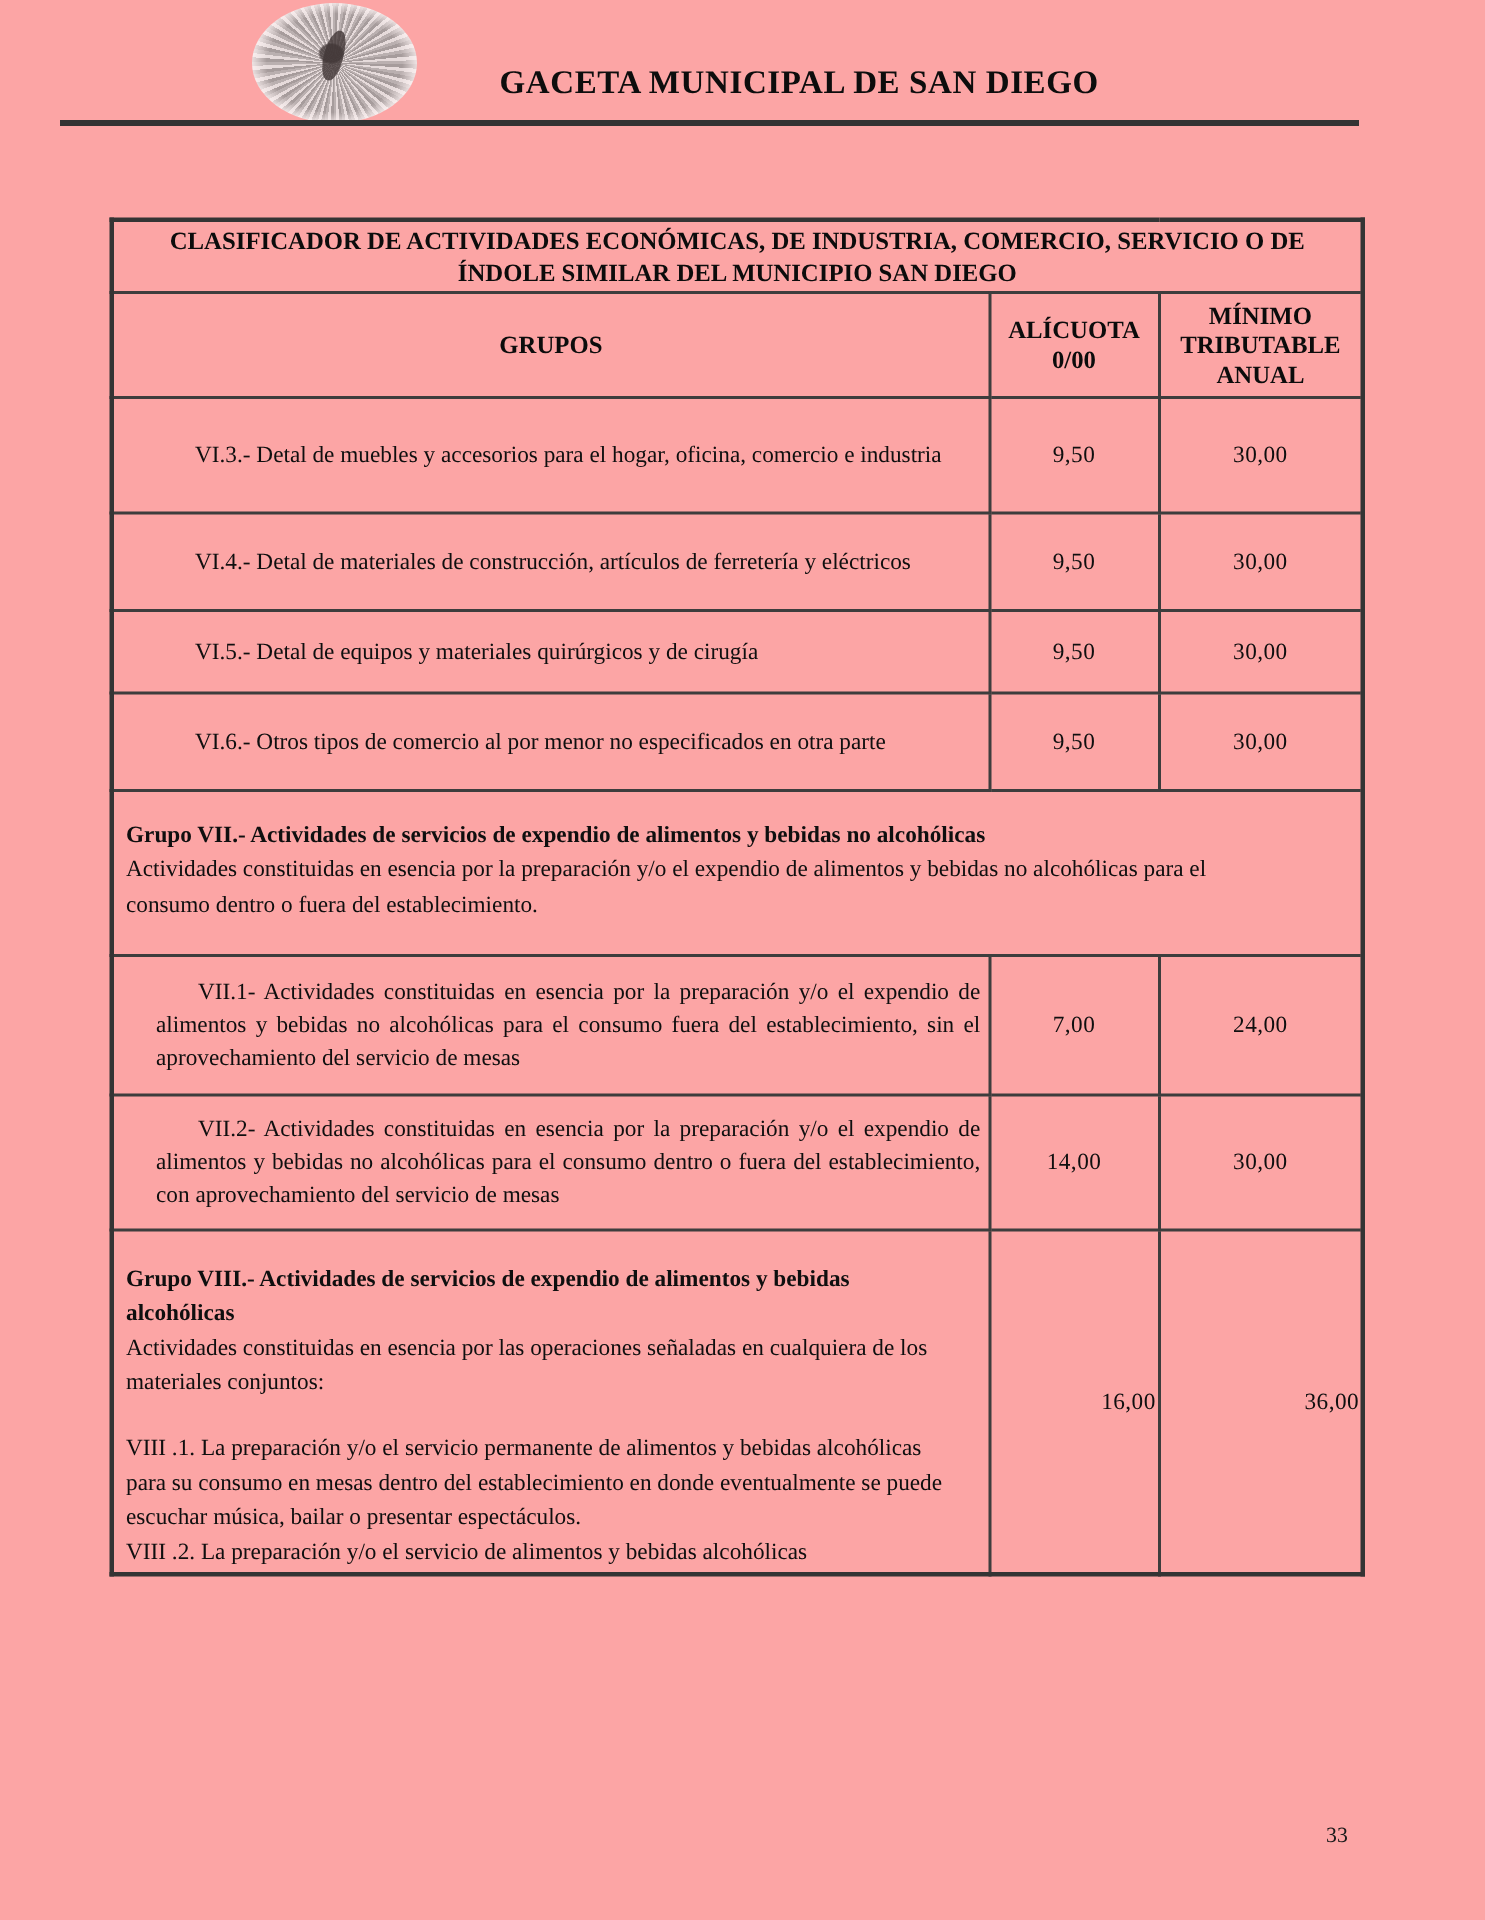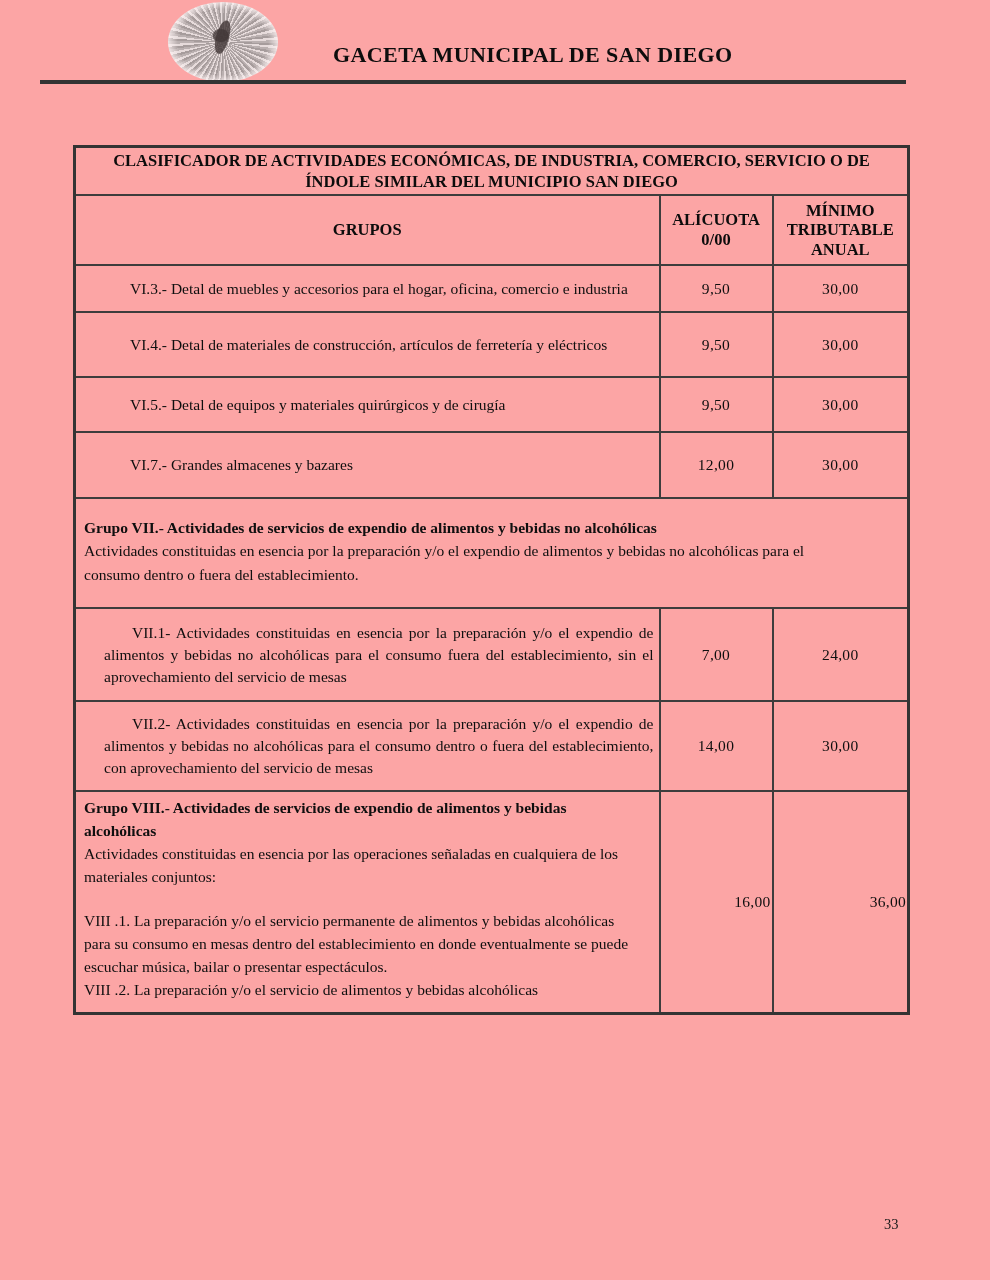--- a/index.html
+++ b/index.html
@@ -68,29 +68,29 @@
   .t-item-justified .c-group{vertical-align:middle;padding:3px 5px 3px 28px;}
   .t-item-justified .item-text{line-height:1.42;text-align:justify;text-indent:28px;}
 
   
   .t-section .c-sec{vertical-align:top;padding:17px 10px 6px 8px;}
   .sec-head{font-weight:bold;line-height:1.5;}
   .sec-desc{line-height:1.5;}
   .t-section .sec-desc{max-width:742px;}
 
   
-  .t-section-valued .c-group{vertical-align:top;padding:4px 10px 2px 8px;}
+  .t-section-valued .c-group{vertical-align:top;padding:20px 10px 2px 8px;}
   .t-section-valued .sec-head{max-width:528px;line-height:23px;}
   .t-section-valued .sec-desc{max-width:535px;line-height:23px;}
   .sec-item{max-width:545px;line-height:23px;margin-top:21px;}
   .sec-item2{max-width:578px;line-height:23px;}
   .t-section-valued .c-val{vertical-align:middle;text-align:right;}
 
   
-  tr.row-0{height:62px;}  tr.row-1{height:47px;}  tr.row-2{height:65px;}
+  tr.row-0{height:62px;}  tr.row-1{height:77px;}  tr.row-2{height:65px;}
   tr.row-3{height:55px;}  tr.row-4{height:65px;}  tr.row-5{height:66px;}
   tr.row-6{height:110px;} tr.row-7{height:93px;}  tr.row-8{height:90px;padding-left:32px;}
   tr.row-9{height:222px;}
 
   
   .page-number{
     position:absolute;left:884px;top:1216px;font-size:14.5px;color:#1a1a1a;
   }
 </style>
 </head>
@@ -135,25 +135,25 @@
           <td class="c-val">9,50</td>
           <td class="c-val">30,00</td>
         </tr>
         <tr class="row-3 t-item">
           <td class="c-group">
             <div class="item-text">VI.5.- Detal de equipos y materiales quirúrgicos y de cirugía</div>
           </td>
           <td class="c-val">9,50</td>
           <td class="c-val">30,00</td>
         </tr>
-        <tr class="row-5 t-item">
+        <tr class="row-4 t-item">
           <td class="c-group">
-            <div class="item-text">VI.7.- Grandes almacenes y bazares</div>
+            <div class="item-text">VI.6.- Otros tipos de comercio al por menor no especificados en otra parte</div>
           </td>
-          <td class="c-val">12,00</td>
+          <td class="c-val">9,50</td>
           <td class="c-val">30,00</td>
         </tr>
         <tr class="row-6 t-section">
           <td class="c-sec" colspan="3">
             <div class="sec-head">Grupo VII.- Actividades de servicios de expendio de alimentos y bebidas no alcohólicas</div>
             <div class="sec-desc">Actividades constituidas en esencia por la preparación y/o el expendio  de alimentos y bebidas no alcohólicas para el consumo dentro o fuera del establecimiento.</div>
           </td>
         </tr>
         <tr class="row-7 t-item-justified">
           <td class="c-group">

